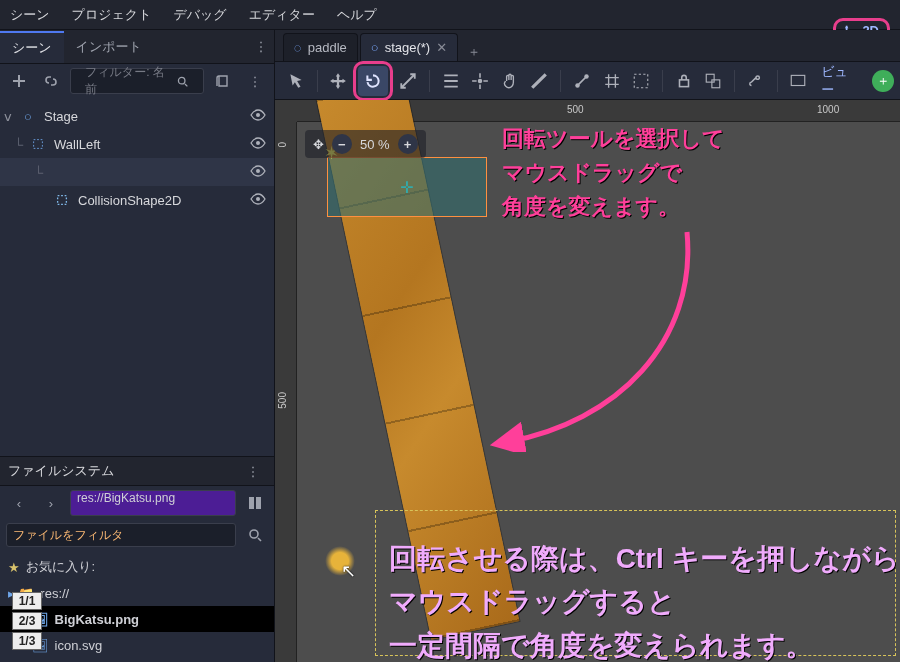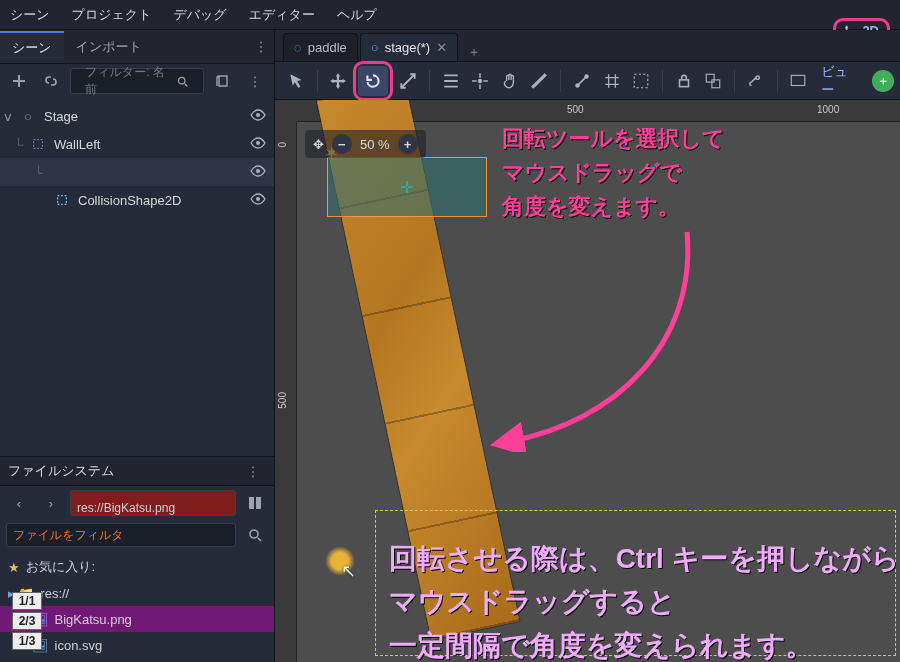--- a/index.html
+++ b/index.html
@@ -86,36 +86,36 @@
   
   .fs-header {
     height: 30px; display: flex; align-items: center; padding: 0 8px;
     background: #22252f; border-top: 1px solid #11131a; border-bottom: 1px solid #11131a;
     color: #d7d8dc;
   }
   .fs-nav {
     height: 34px; display: flex; align-items: center; padding: 0 6px; gap: 6px;
   }
   .fs-path {
-    flex: 1; height: 26px; background: #7f1d1d; border: 1px solid #3a3e4c;
+    flex: 1; height: 26px; background: #4c1d95; border: 1px solid #3a3e4c;
     border-radius: 3px; color: #cfd0d6; padding: 0 6px; font-size: 12px;
-    display: flex; align-items: flex-end;
+    display: flex; align-items: flex-start;
   }
   .fs-filter {
     height: 30px; display: flex; align-items: center; padding: 0 6px; gap: 6px;
     background: #262b3a;
   }
   .fs-filter .ph {
     flex: 1; height: 24px; background: #1b1f2a; border: 1px solid #3a3e4c;
-    border-radius: 3px; color: #f97316; padding: 0 6px; font-size: 12px;
+    border-radius: 3px; color: #fdba74; padding: 0 6px; font-size: 12px;
     display: flex; align-items: center;
   }
   .fs-tree { padding: 4px 0; }
   .fs-row { display: flex; align-items: center; height: 26px; padding: 0 8px; gap: 6px; color: #cfd0d6; }
-  .fs-row.sel { background: #701a75; }
+  .fs-row.sel { background: #000000; font-weight: bold; }
   .fs-row.indent { padding-left: 32px; }
   .star { color: #d8c26c; }
 
   .page-badges {
     position: absolute; left: 12px; bottom: 12px;
     display: flex; flex-direction: column; gap: 2px;
   }
   .page-badges span {
     background: #ededed; color: #222; border: 1px solid #666;
     font-size: 12px; font-weight: bold; padding: 1px 4px; width: 30px; text-align: center;

